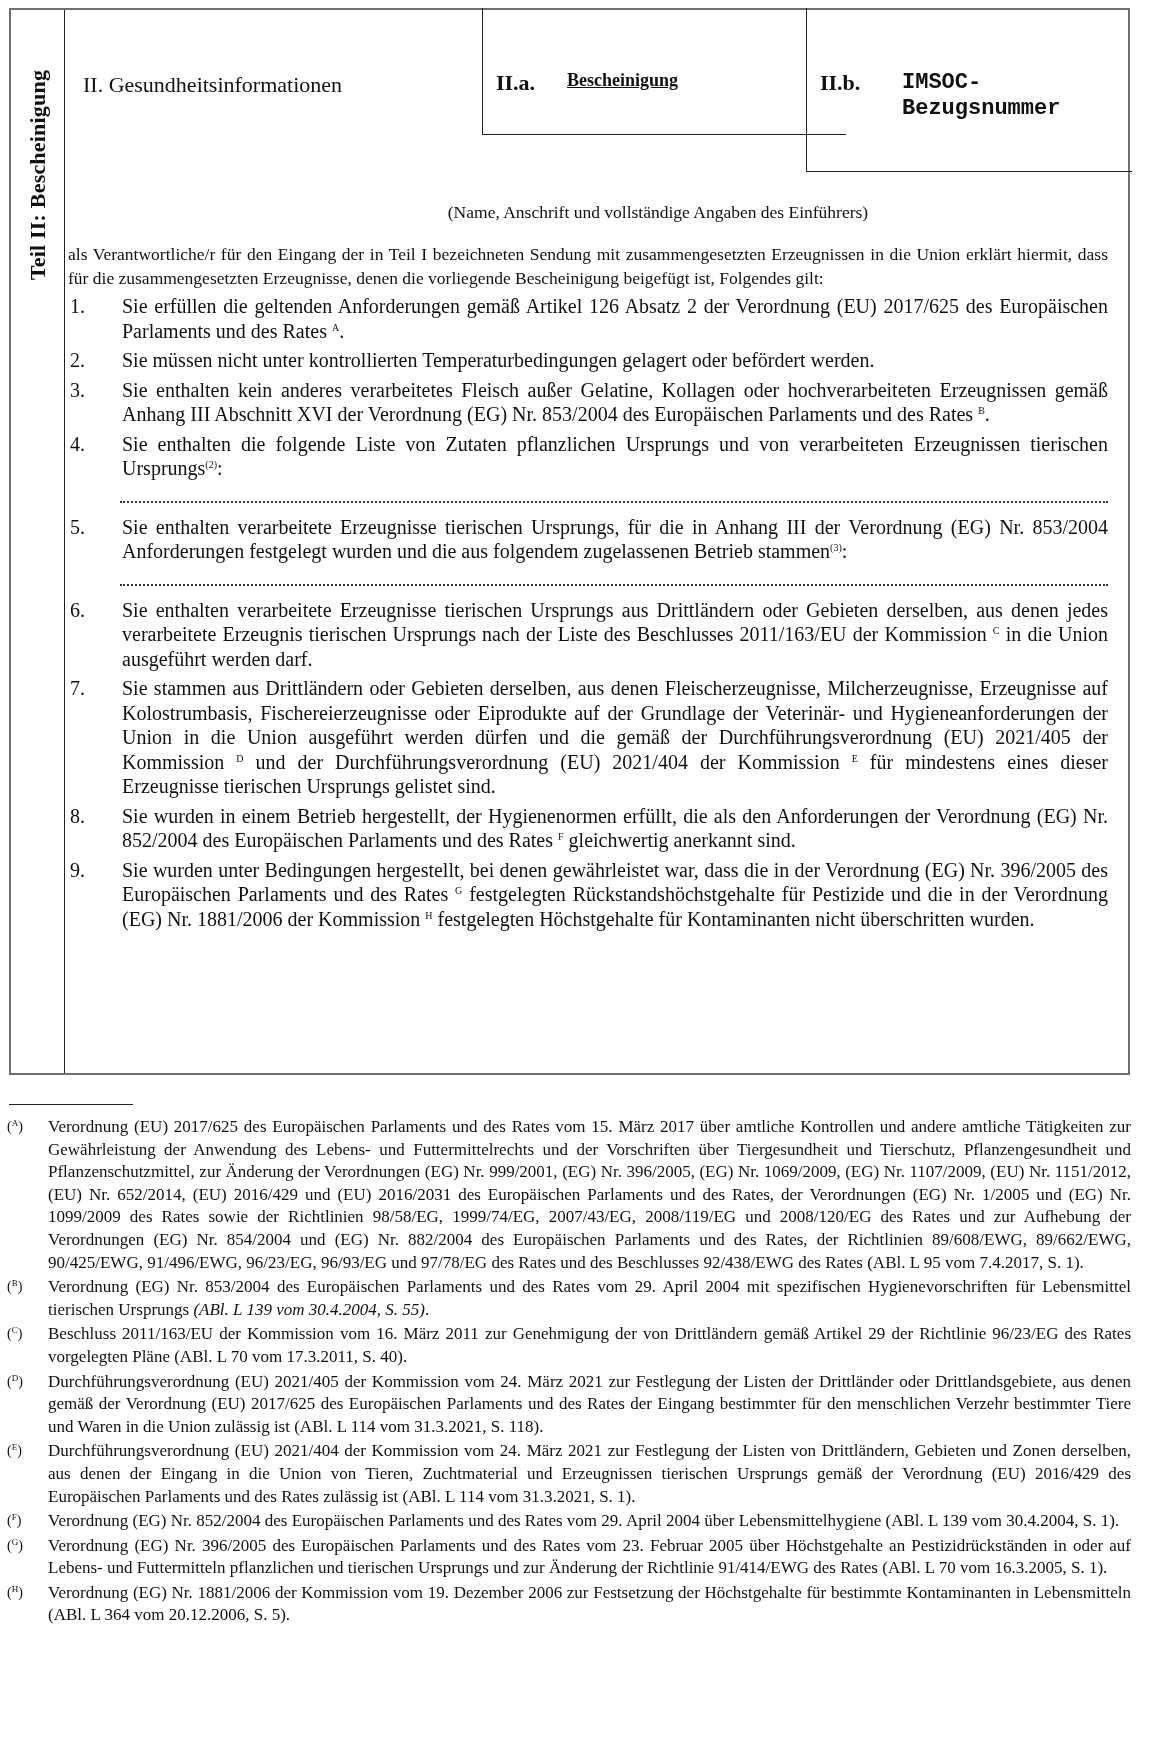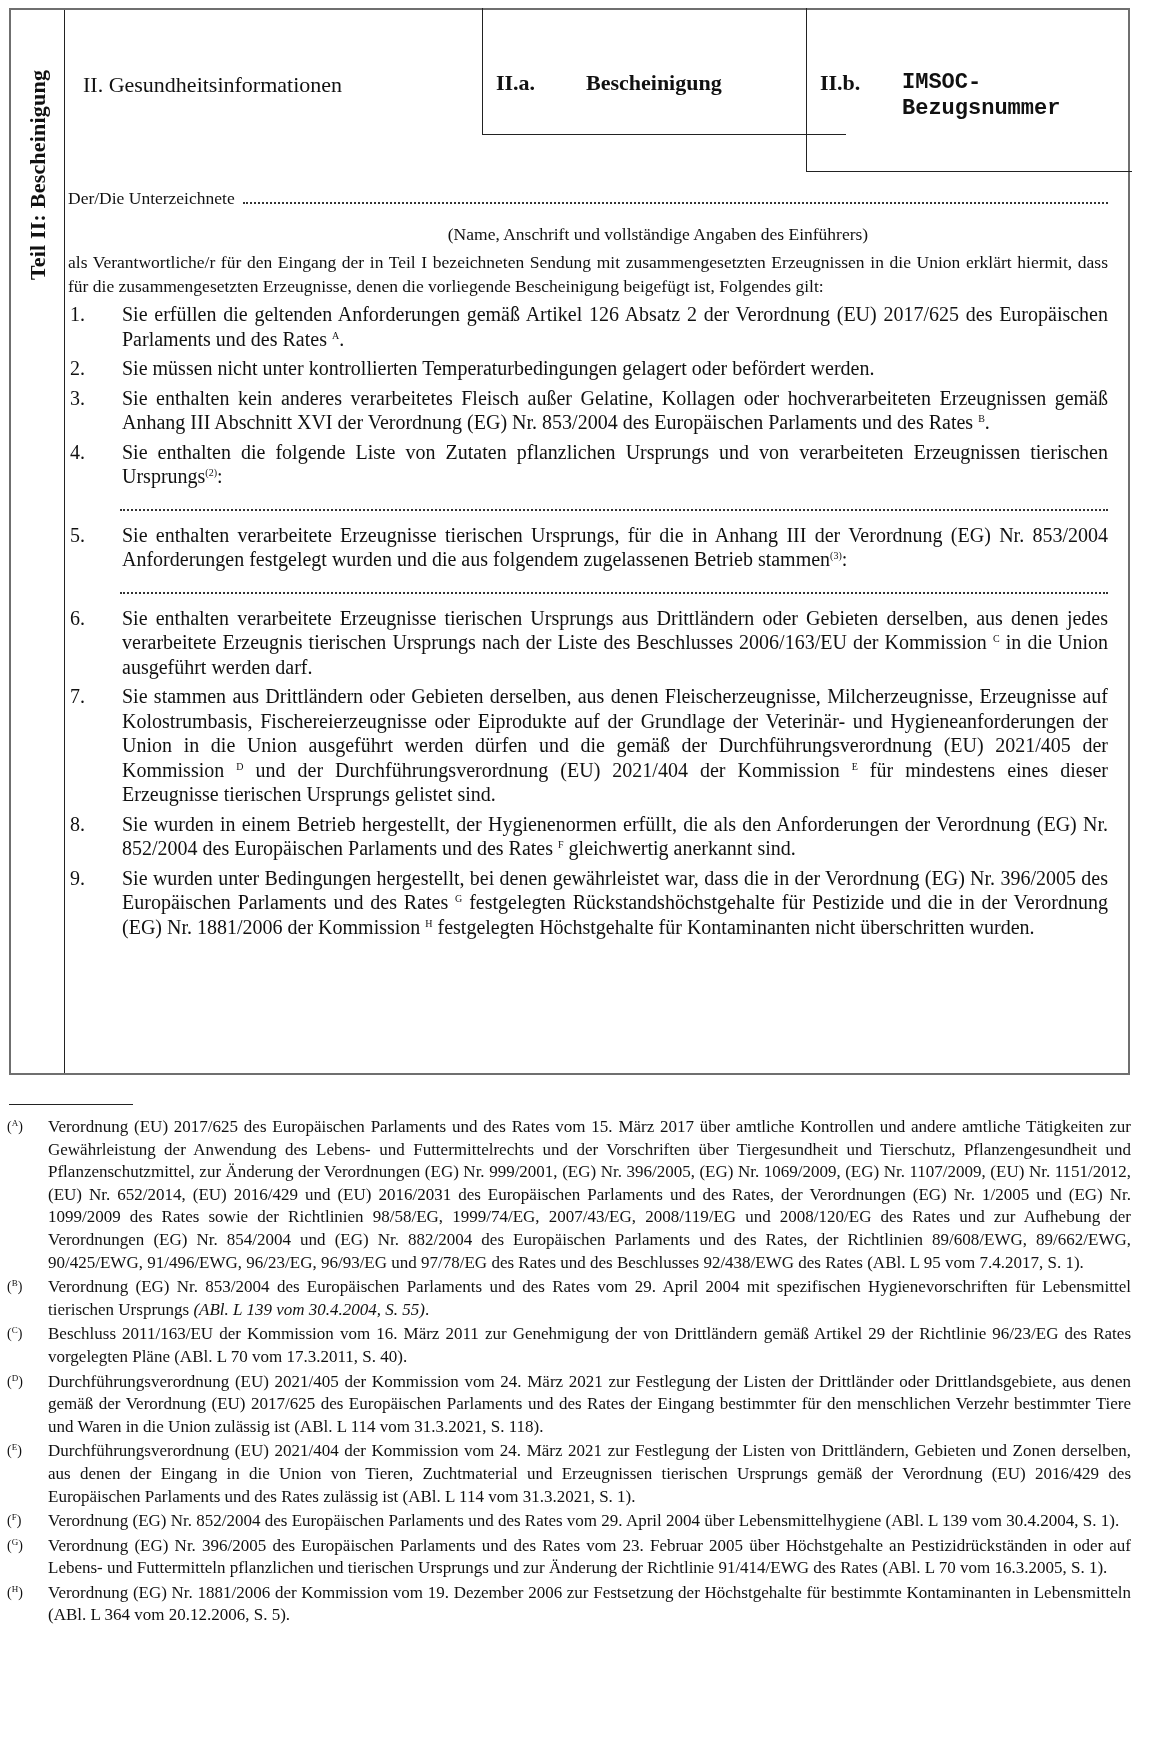--- a/index.html
+++ b/index.html
@@ -10,28 +10,28 @@
   .side { position: absolute; left: 0; top: 0; width: 54px; height: 100%;
           border-right: 1.5px solid #222; box-sizing: border-box; }
   .side-label { position: absolute; left: 27px; top: 165px; transform: translate(-50%,-50%) rotate(-90deg);
                 white-space: nowrap; font-weight: bold; font-size: 22px; letter-spacing: 0.2px; }
   .h-main { position: absolute; left: 72px; top: 62px; font-weight: normal; font-size: 22px; }
   .h-a { position: absolute; left: 431px; top: -2px; width: 364px; height: 127px;
          border-left: 1.5px solid #222; border-bottom: 1.5px solid #222; box-sizing: border-box; margin-left: 40px; }
   .h-b { position: absolute; left: 795px; top: -2px; width: 326px; height: 164px;
          border-left: 1.5px solid #222; border-bottom: 1.5px solid #222; box-sizing: border-box; }
   .h-num { position: absolute; left: 13px; top: 62px; font-weight: bold; font-size: 22px; }
-  .h-a .h-txt { position: absolute; left: 103px; top: 62px; font-weight: bold; font-size: 22px; }
+  .h-a .h-txt { position: absolute; left: 84px; top: 62px; font-weight: bold; font-size: 18px; text-decoration: underline; }
   .h-b .h-txt { position: absolute; left: 95px; top: 62px; font-weight: bold; font-size: 22px; line-height: 26px; width: 200px; font-family: Liberation Mono, monospace; }
   .content { position: absolute; left: 68px; top: 188px; width: 1040px; }
   .signer { font-size: 17.5px; display: flex; align-items: baseline; height: 22px; }
   .signer .lbl { white-space: nowrap; }
   .dots { flex: 1; margin-left: 8px; border-bottom: 2px dotted #333; height: 14px; }
   .namehint { text-align: center; font-size: 17.5px; margin-top: 14px; height: 22px; padding-left: 140px; }
-  .intro { font-size: 17.5px; line-height: 24px; margin-top: 4px; text-align: justify; }
+  .intro { font-size: 17.5px; line-height: 24px; margin-top: 18px; text-align: justify; }
   ol.items { list-style: none; margin: 4px 0 0 0; padding: 0; }
   ol.items li { display: flex; font-size: 20px; line-height: 24.5px; margin-bottom: 5px; }
   ol.items li .num { width: 52px; flex: none; padding-left: 2px; }
   ol.items li .txt { flex: 1; text-align: justify; }
   sup { font-size: 10px; line-height: 0; vertical-align: 7px; }
   .fill-line { margin: 12px 0 7px 52px; border-bottom: 2px dotted #333; height: 8px; }
   .fn-rule { position: absolute; left: 9px; top: 1104px; width: 124px; border-top: 1.5px solid #222; }
   .footnotes { position: absolute; left: 7px; top: 1116px; width: 1124px; }
   .fn { display: flex; font-size: 17px; line-height: 22.6px; margin-bottom: 2px; }
   .fn .mark { width: 41px; flex: none; font-size: 14px; }
@@ -56,24 +56,20 @@
   <div class="h-b">
     <span class="h-num">II.b.</span>
     <span class="h-txt">
       <span>IMSOC-</span><br>
       <span>Bezugsnummer</span>
     </span>
   </div>
 </div>
 
 <div class="content">
-  <div class="signer">
-    <span class="lbl">Der/Die Unterzeichnete</span>
-    <span class="dots"></span>
-  </div>
   <div class="namehint">(Name, Anschrift und vollständige Angaben des Einführers)</div>
   <div class="intro">als Verantwortliche/r für den Eingang der in Teil I bezeichneten Sendung mit zusammengesetzten Erzeugnissen in die Union erklärt hiermit, dass für die zusammengesetzten Erzeugnisse, denen die vorliegende Bescheinigung beigefügt ist, Folgendes gilt:</div>
 
   <ol class="items">
     <li>
       <span class="num">1.</span>
       <span class="txt"><span>Sie erfüllen die geltenden Anforderungen gemäß Artikel 126 Absatz 2 der Verordnung (EU) 2017/625 des Europäischen Parlaments und des Rates</span> <sup>A</sup><span>.</span></span>
     </li>
     <li>
       <span class="num">2.</span>
@@ -88,21 +84,21 @@
       <span class="txt"><span>Sie enthalten die folgende Liste von Zutaten pflanzlichen Ursprungs und von verarbeiteten Erzeugnissen tierischen Ursprungs</span><sup>(2)</sup><span>:</span></span>
       <div class="fill-line" style="width:100%;"></div>
     </li>
     <li style="flex-wrap:wrap;">
       <span class="num">5.</span>
       <span class="txt"><span>Sie enthalten verarbeitete Erzeugnisse tierischen Ursprungs, für die in Anhang III der Verordnung (EG) Nr. 853/2004 Anforderungen festgelegt wurden und die aus folgendem zugelassenen Betrieb stammen</span><sup>(3)</sup><span>:</span></span>
       <div class="fill-line" style="width:100%;"></div>
     </li>
     <li>
       <span class="num">6.</span>
-      <span class="txt"><span>Sie enthalten verarbeitete Erzeugnisse tierischen Ursprungs aus Drittländern oder Gebieten derselben, aus denen jedes verarbeitete Erzeugnis tierischen Ursprungs nach der Liste des Beschlusses 2006/163/EU der Kommission</span> <sup>C</sup><span> in die Union ausgeführt werden darf.</span></span>
+      <span class="txt"><span>Sie enthalten verarbeitete Erzeugnisse tierischen Ursprungs aus Drittländern oder Gebieten derselben, aus denen jedes verarbeitete Erzeugnis tierischen Ursprungs nach der Liste des Beschlusses 2011/163/EU der Kommission</span> <sup>C</sup><span> in die Union ausgeführt werden darf.</span></span>
     </li>
     <li>
       <span class="num">7.</span>
       <span class="txt"><span>Sie stammen aus Drittländern oder Gebieten derselben, aus denen Fleischerzeugnisse, Milcherzeugnisse, Erzeugnisse auf Kolostrumbasis, Fischereierzeugnisse oder Eiprodukte auf der Grundlage der Veterinär- und Hygieneanforderungen der Union in die Union ausgeführt werden dürfen und die gemäß der Durchführungs­verordnung (EU) 2021/405 der Kommission</span> <sup>D</sup><span> und der Durchführungsverordnung (EU) 2021/404 der Kommission</span> <sup>E</sup><span> für mindestens eines dieser Erzeugnisse tierischen Ursprungs gelistet sind.</span></span>
     </li>
     <li>
       <span class="num">8.</span>
       <span class="txt"><span>Sie wurden in einem Betrieb hergestellt, der Hygienenormen erfüllt, die als den Anforderungen der Verordnung (EG) Nr. 852/2004 des Europäischen Parlaments und des Rates</span> <sup>F</sup><span> gleichwertig anerkannt sind.</span></span>
     </li>
     <li>

